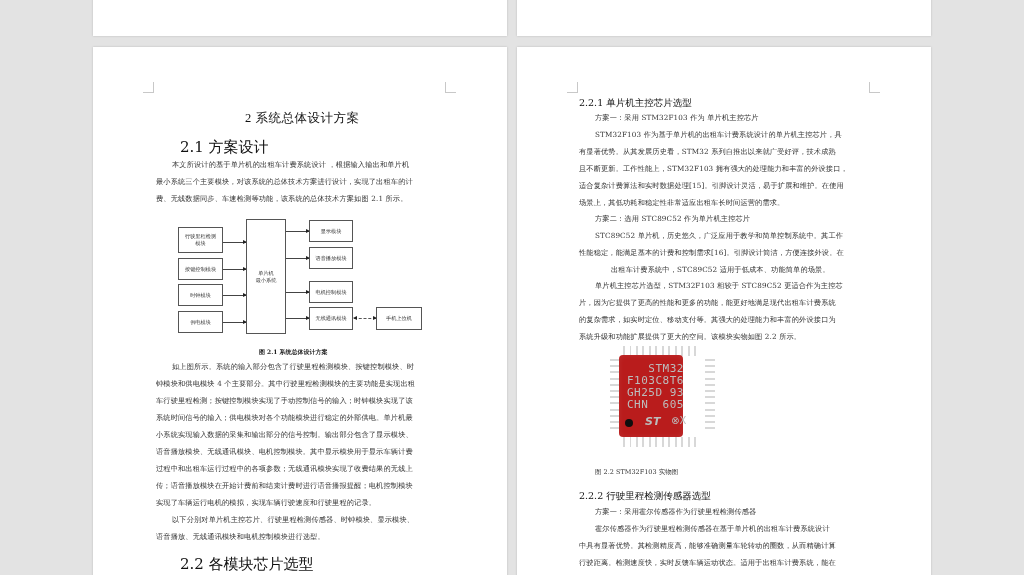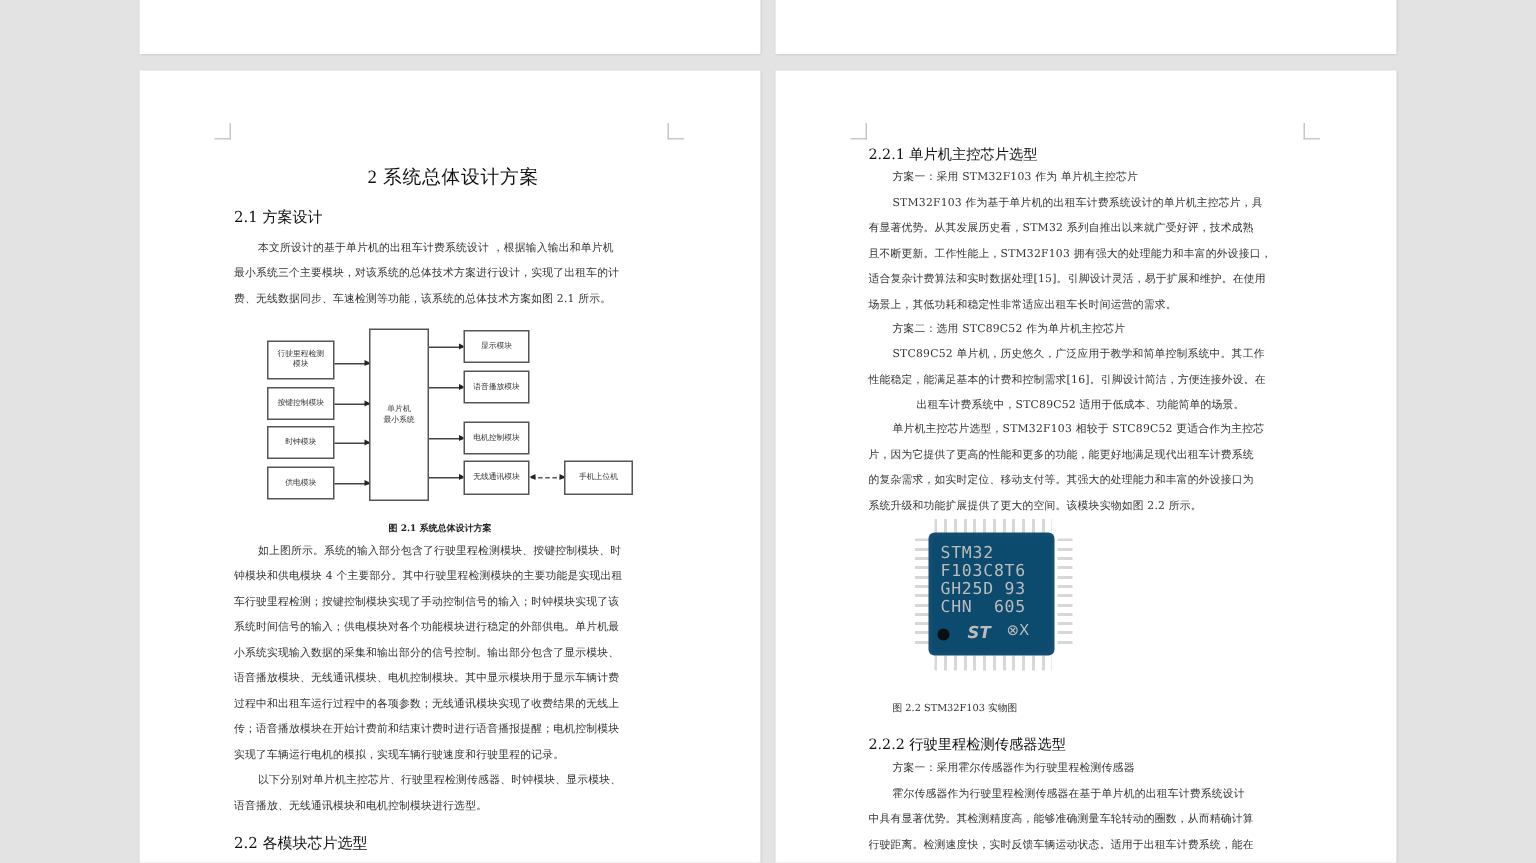--- a/index.html
+++ b/index.html
@@ -18,21 +18,21 @@
   .page.upper-right { left: 517px; top: -10px; width: 414px; height: 46px; }
   .page.left  { left: 93px;  top: 47px; width: 414px; height: 540px; }
   .page.right { left: 517px; top: 47px; width: 414px; height: 540px; }
 
   .corner { position: absolute; width: 10px; height: 10px; border-color: #c8c8c8; border-style: solid; border-width: 0; }
   .corner.tl { border-right-width: 1px; border-bottom-width: 1px; }
   .corner.tr { border-left-width: 1px; border-bottom-width: 1px; }
 
   .abs { position: absolute; white-space: nowrap; }
   .ch1 { font-size: 12.5px; color: #111; letter-spacing: 0.5px; }
-  .h2 { font-size: 10px; color: #111; }
+  .h2 { font-size: 15px; color: #111; margin-left: 24px; }
   .h3 { font-size: 9.5px; color: #111; }
   .body { font-size: 7.2px; color: #333; letter-spacing: 0.15px; line-height: 1; }
   .cap { font-size: 6px; color: #222; font-weight: bold; }
   .cap2 { font-size: 6.5px; color: #333; }
 
   
   .dbox {
     position: absolute; border: 1px solid #555; background: #fff;
     font-size: 5.2px; color: #333; display: flex; align-items: center;
     justify-content: center; text-align: center; line-height: 1.3;
@@ -49,23 +49,24 @@
     border-right: 4px solid #222; border-top: 2.5px solid transparent; border-bottom: 2.5px solid transparent;
   }
   .dashed::after {
     content: ""; position: absolute; right: -1px; top: -3px;
     border-left: 4px solid #222; border-top: 2.5px solid transparent; border-bottom: 2.5px solid transparent;
   }
 
   
   .chip-wrap { position: absolute; left: 92px; top: 296px; width: 112px; height: 108px; }
   .chip {
-    position: absolute; left: 10px; top: 12px; width: 84px; height: 82px;
-    background: #0c4a6e; border-radius: 4px;
+    position: absolute; left: 10px; top: 12px; width: 64px; height: 82px;
+    background: #b91c1c; border-radius: 4px;
     box-shadow: inset 0 0 6px rgba(255,255,255,0.08);
+    text-align: right;
   }
   .pins-top, .pins-bottom { position: absolute; left: 14px; width: 78px; height: 10px;
     background: repeating-linear-gradient(90deg, #d8d8d8 0 2px, transparent 2px 6.5px); }
   .pins-top { top: 3px; }
   .pins-bottom { top: 94px; }
   .pins-left, .pins-right { position: absolute; top: 16px; width: 10px; height: 74px;
     background: repeating-linear-gradient(180deg, #d8d8d8 0 2px, transparent 2px 6.2px); }
   .pins-left { left: 1px; }
   .pins-right { left: 96px; }
   .chip-text {

